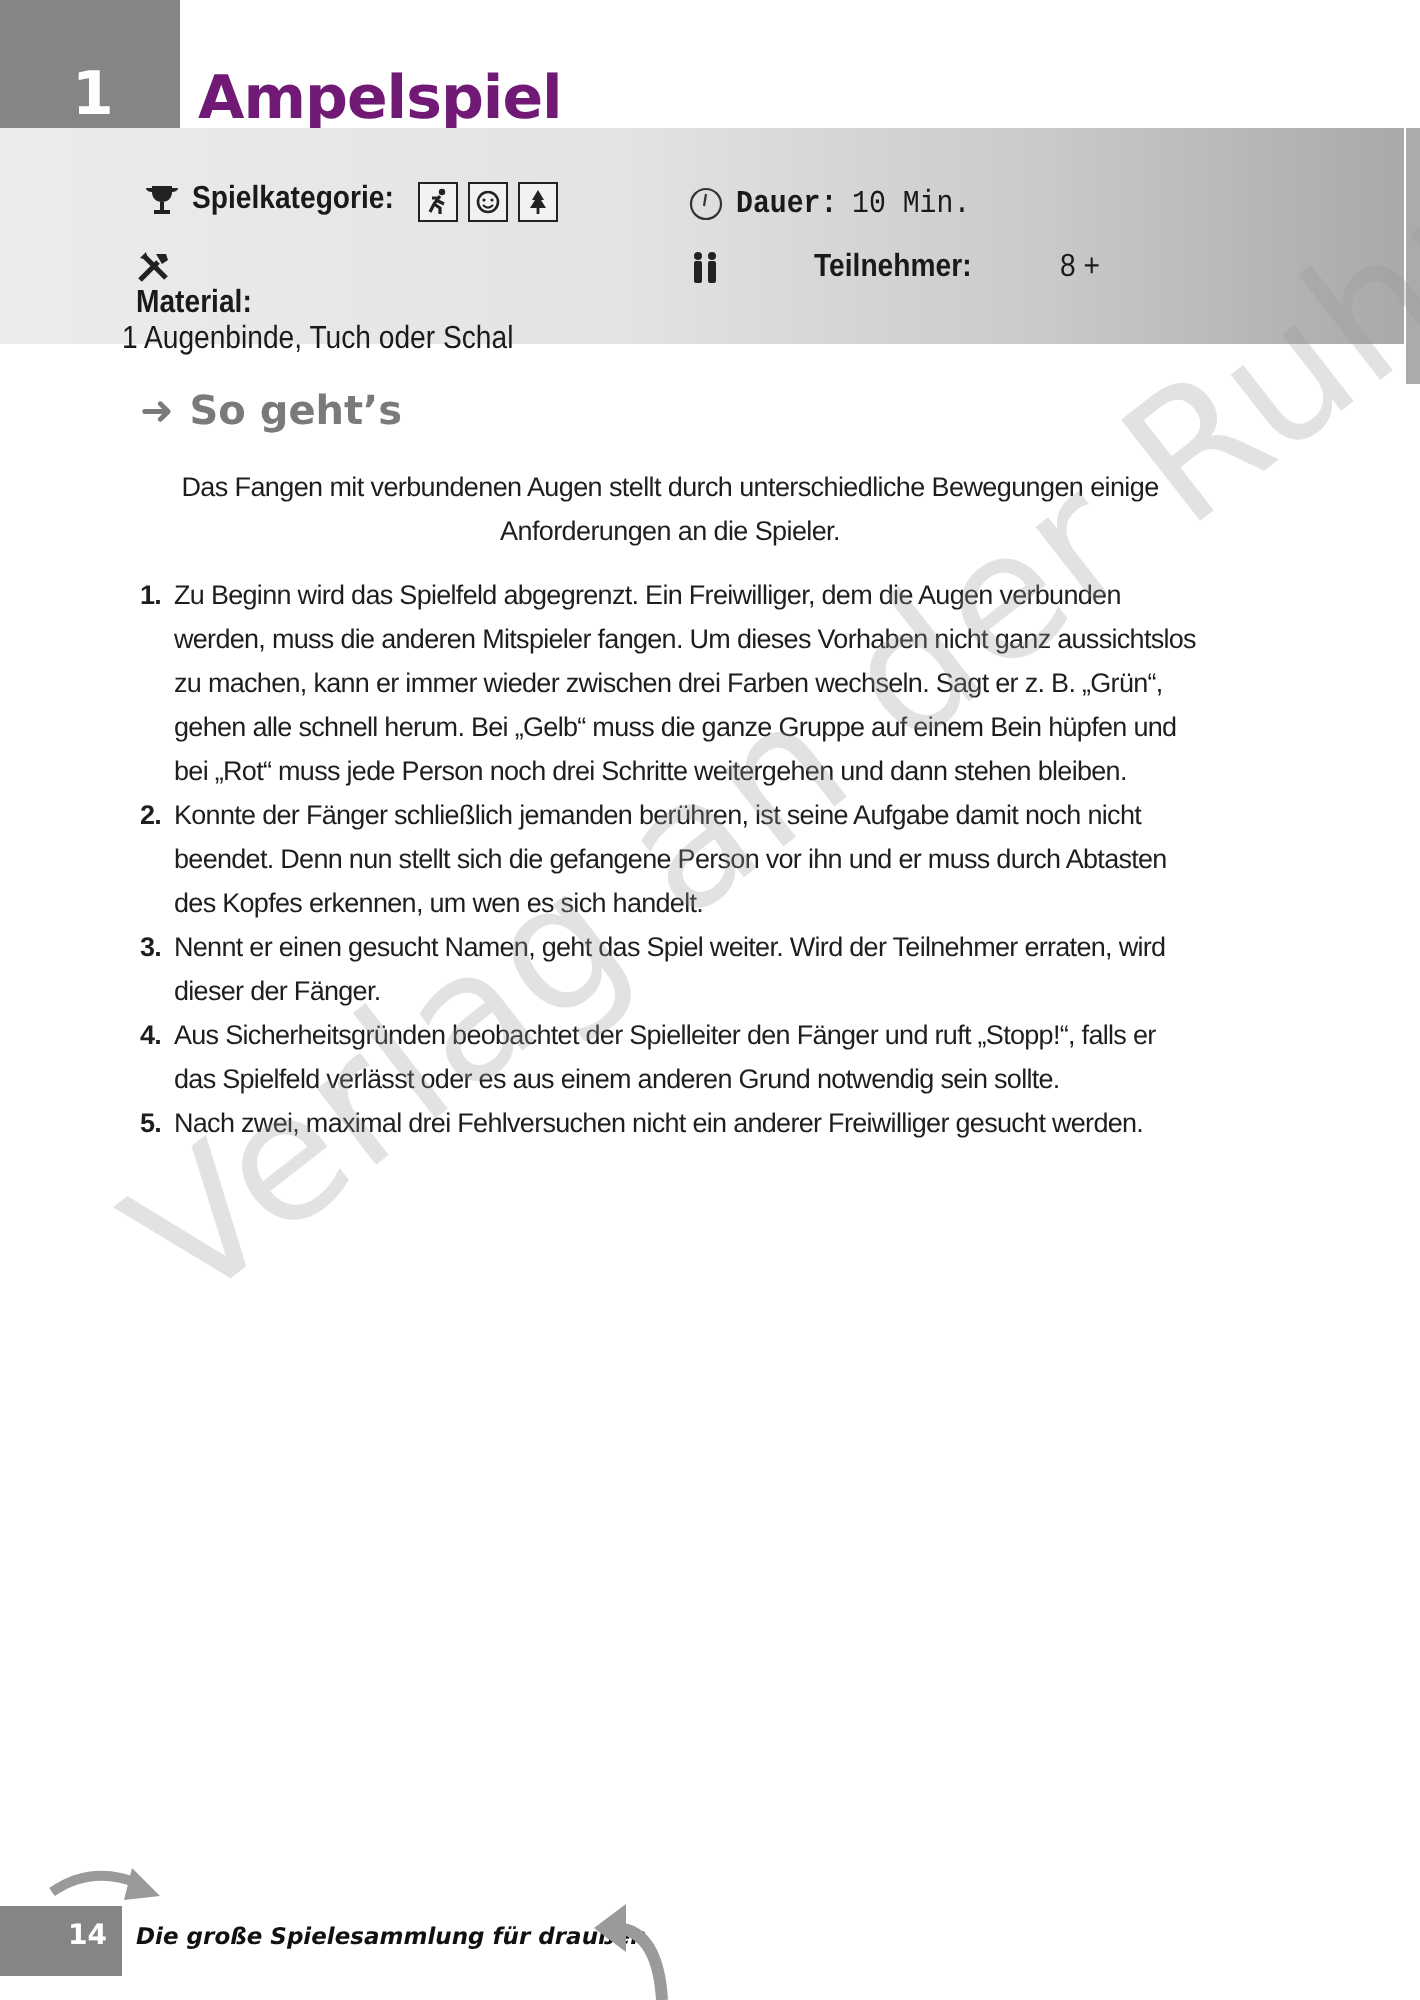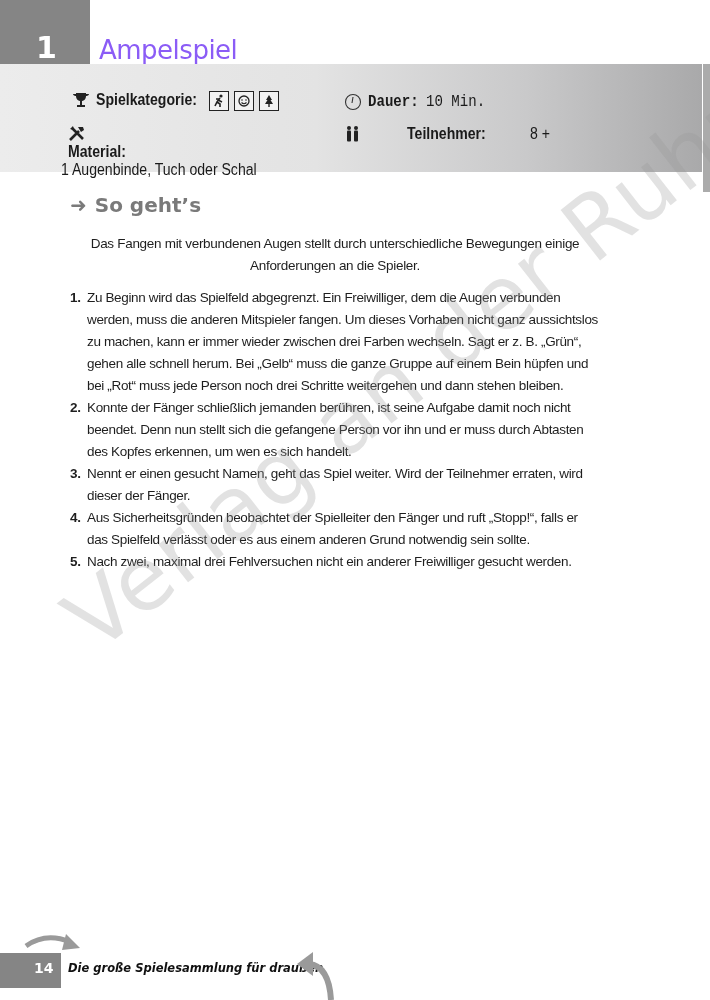--- a/index.html
+++ b/index.html
@@ -13,22 +13,22 @@
       position: absolute; left: 0; top: 0; width: 90px; height: 64px;
       background: #858585;
     }
     .num-tab span {
       position: absolute; left: 36px; top: 30px;
       font-family: "DejaVu Sans", sans-serif; font-weight: bold;
       font-size: 30px; color: #ffffff; line-height: 36px;
     }
     .title {
       position: absolute; left: 99px; top: 32px;
-      font-family: "DejaVu Sans", sans-serif; font-weight: normal;
-      font-size: 26px; color: #8b5cf6; line-height: 36px; letter-spacing: -0.5px;
+      font-family: "DejaVu Sans", sans-serif; font-weight: bold;
+      font-size: 30px; color: #701a75; line-height: 36px; letter-spacing: -0.5px;
     }
     .info-band {
       position: absolute; left: 0; top: 64px; width: 702px; height: 108px;
       background: linear-gradient(to right, #ececec 0%, #e3e3e3 45%, #c9c9ca 75%, #a9a9aa 100%);
     }
     .side-strip {
       position: absolute; left: 703px; top: 64px; width: 7px; height: 128px;
       background: #ababab;
     }
     .info-row { position: absolute; display: flex; font-size: 16px; font-family: "Liberation Sans Narrow", "Liberation Sans", sans-serif; }

